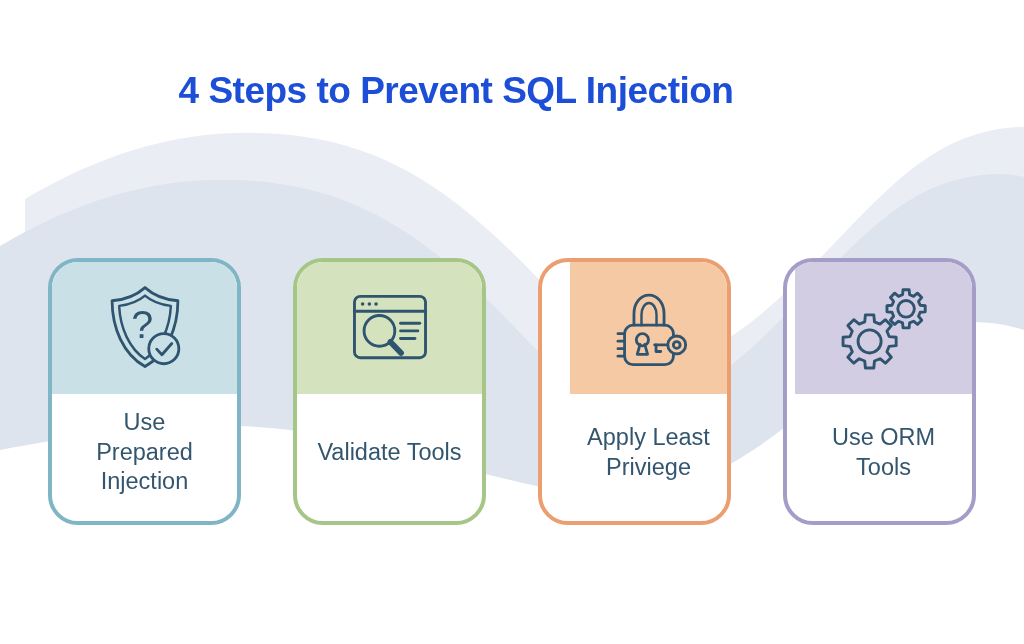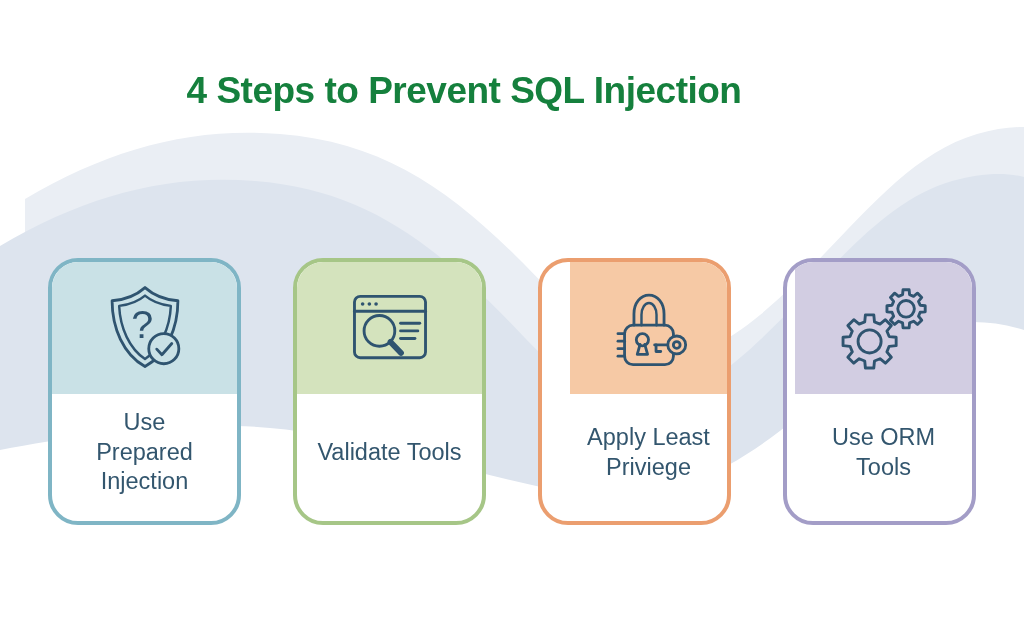--- a/index.html
+++ b/index.html
@@ -5,24 +5,24 @@
   html,body{margin:0;padding:0;}
   body{
     width:1024px;height:644px;overflow:hidden;
     background:#ffffff;
     font-family:"Liberation Sans","DejaVu Sans",sans-serif;
     position:relative;
   }
   .stage{position:absolute;inset:0;width:1024px;height:644px;}
   .waves{position:absolute;inset:0;z-index:0;}
   .title{
-    position:absolute;top:70px;left:16px;width:896px;
+    position:absolute;top:70px;left:8px;width:896px;
     margin:0;text-align:center;z-index:2;
     font-size:37px;font-weight:bold;letter-spacing:-0.5px;
-    color:#15803d;
+    color:#1d4ed8;
   }
   .cards{
     position:absolute;top:258px;left:0;width:1024px;z-index:1;
     display:flex;justify-content:center;gap:52px;
   }
   .card{
     width:193px;height:267px;box-sizing:border-box;
     border:4px solid #999;border-radius:30px;
     background:#ffffff;overflow:hidden;
     display:flex;flex-direction:column;

